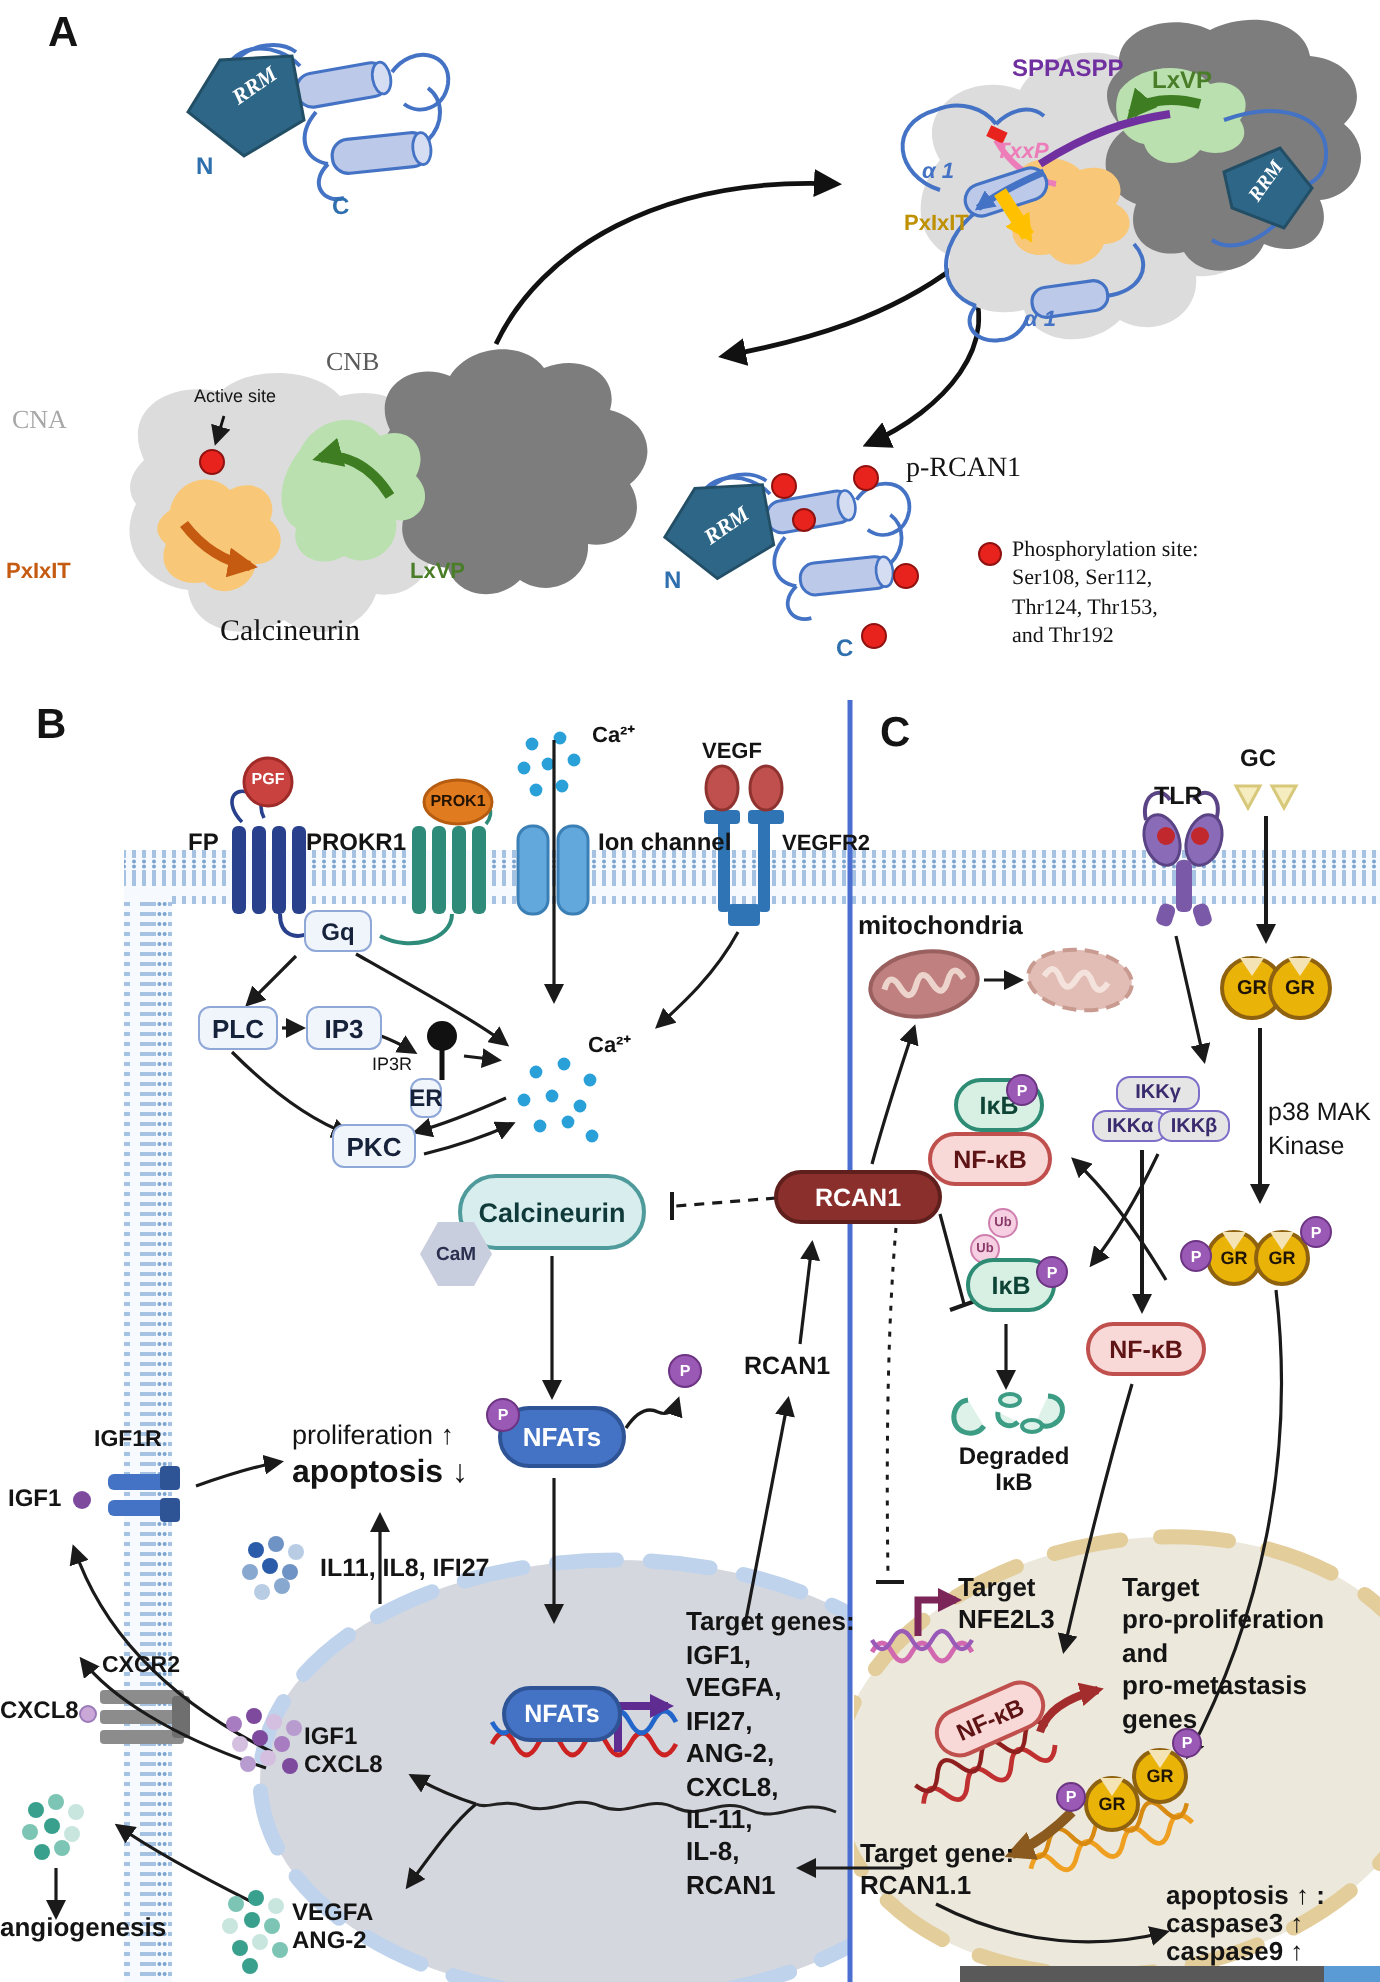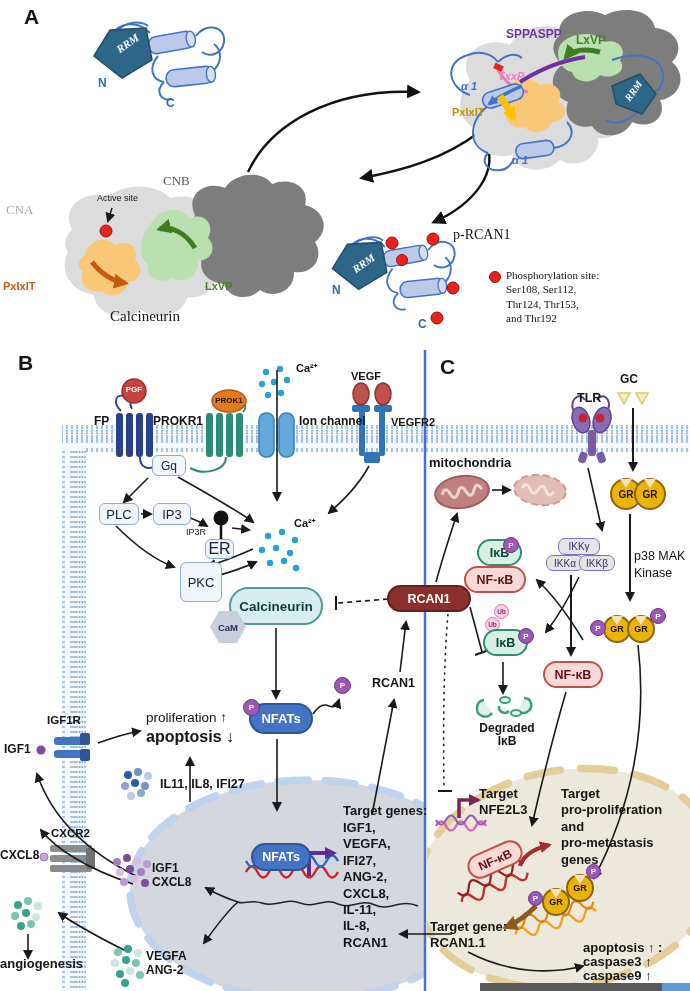--- a/index.html
+++ b/index.html
@@ -7,21 +7,21 @@
        font-family:"Liberation Sans",sans-serif}
   #fig svg.canvas{position:absolute;left:0;top:0}
   .t{position:absolute;white-space:pre-line;color:#141414;line-height:1.2;font-size:12px}
   .c{display:flex;align-items:center;justify-content:center;text-align:center;line-height:1.05}
   .b{font-weight:bold}
   .ser{font-family:"Liberation Serif",serif}
   .it{font-style:italic}
   .pill{position:absolute;border-radius:999px;display:flex;align-items:center;justify-content:center;
         font-weight:bold;box-sizing:border-box}
   .box{position:absolute;background:#f0f4fb;border:1.6px solid #8fa8d8;border-radius:6px;box-sizing:border-box;
-       display:flex;align-items:center;justify-content:center;font-weight:normal;color:#16213a}
+       display:flex;align-items:center;justify-content:center;font-weight:bold;color:#16213a}
   .lav{background:#e5e5e5;border:1.4px solid #7e6fc9;color:#3a2a6e;border-radius:7px}
   .pd{position:absolute;background:#9b59b6;border:1.5px solid #6c3483;border-radius:50%;color:#fff;
       font-weight:bold;display:flex;align-items:center;justify-content:center;font-size:8px;box-sizing:border-box}
   .ubd{position:absolute;background:#f6cfe2;border:1.2px solid #cf7fae;border-radius:50%;color:#8a3a68;
       font-weight:bold;display:flex;align-items:center;justify-content:center;font-size:6.5px;box-sizing:border-box}
   .grc{position:absolute;width:32px;height:32px;border-radius:50%;background:#eab308;border:2px solid #8f6210;
       display:flex;align-items:center;justify-content:center;font-weight:bold;font-size:10px;color:#201505;box-sizing:border-box}
   .grc::before{content:"";position:absolute;top:-1px;left:50%;transform:translateX(-50%);
       border-left:6px solid transparent;border-right:6px solid transparent;border-top:9px solid #f3e3b5}
   .grc.sm{width:28px;height:28px;font-size:9px}
@@ -441,22 +441,22 @@
 <div class="t b" style="left:153px;top:414px">PROKR1</div>
 <div class="t b c" style="left:212px;top:397px;width:34px;font-size:8px;color:#231303">PROK1</div>
 <div class="t b" style="left:299px;top:414px">Ion channel</div>
 <div class="t b" style="left:296px;top:362px;font-size:11px">Ca²⁺</div>
 <div class="t b" style="left:351px;top:370px;font-size:11px">VEGF</div>
 <div class="t b" style="left:391px;top:416px;font-size:11px">VEGFR2</div>
 <div class="box" style="left:152px;top:455px;width:34px;height:21px;font-size:12px">Gq</div>
 <div class="box" style="left:99px;top:503px;width:40px;height:22px;font-size:13px">PLC</div>
 <div class="box" style="left:153px;top:503px;width:38px;height:22px;font-size:13px">IP3</div>
 <div class="t" style="left:186px;top:527px;font-size:9px">IP3R</div>
-<div class="box" style="left:205px;top:539px;width:29px;height:20px;font-size:16px">ER</div>
-<div class="box" style="left:180px;top:562px;width:42px;height:40px;font-size:13px">PKC</div>
+<div class="box" style="left:205px;top:539px;width:16px;height:20px;font-size:12px">ER</div>
+<div class="box" style="left:166px;top:562px;width:42px;height:22px;font-size:13px">PKC</div>
 <div class="t b" style="left:294px;top:517px;font-size:11px">Ca²⁺</div>
 <div class="pill" style="left:229px;top:587px;width:94px;height:38px;background:#d8eeee;border:2px solid #4f9b9b;font-size:13.5px;color:#103a3a">Calcineurin</div>
 <div class="hex" style="left:210px;top:611px;width:36px;height:32px;font-size:9.5px">CaM</div>
 <div class="pill" style="left:387px;top:585px;width:84px;height:27px;background:#8a2f2c;border:2px solid #5e1f1d;color:#fff;font-size:12.5px">RCAN1</div>
 <div class="pill" style="left:249px;top:703px;width:64px;height:31px;background:#4472c4;border:2px solid #2f5496;color:#fff;font-size:13px">NFATs</div>
 <div class="pd" style="left:243px;top:699px;width:17px;height:17px">P</div>
 <div class="pd" style="left:334px;top:677px;width:17px;height:17px">P</div>
 <div class="t" style="left:372px;top:676px;font-size:12.5px;font-weight:600">RCAN1</div>
 <div class="t" style="left:146px;top:710px;font-size:13.5px;font-weight:400">proliferation ↑</div>
 <div class="t" style="left:146px;top:727px;font-size:16px;font-weight:600">apoptosis ↓</div>

